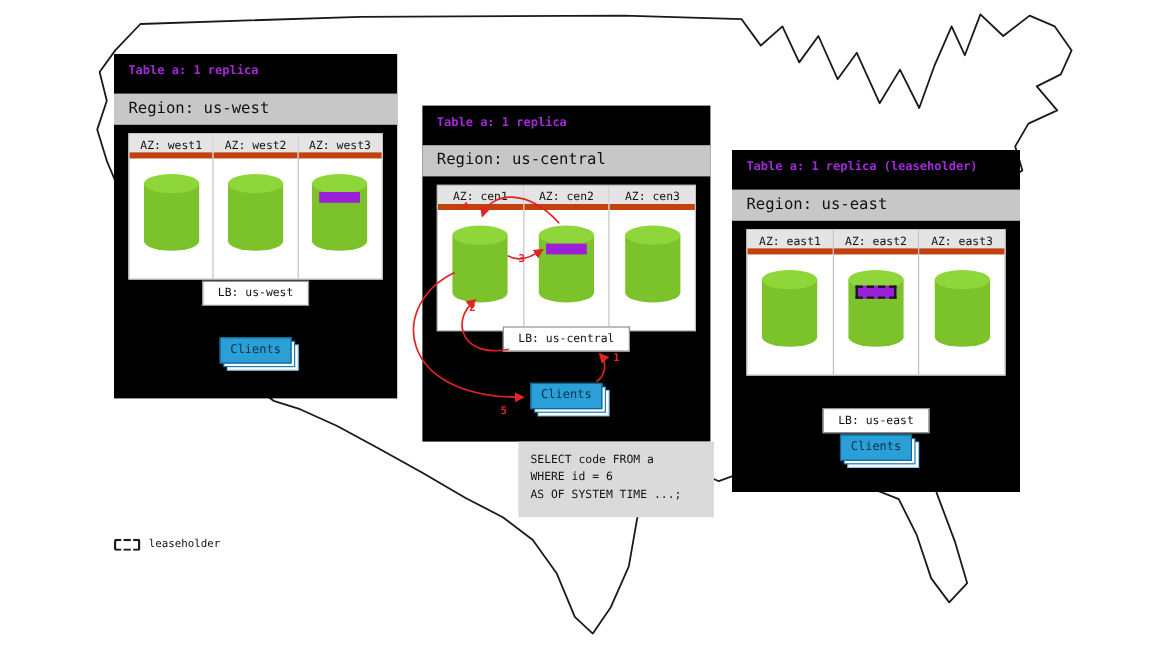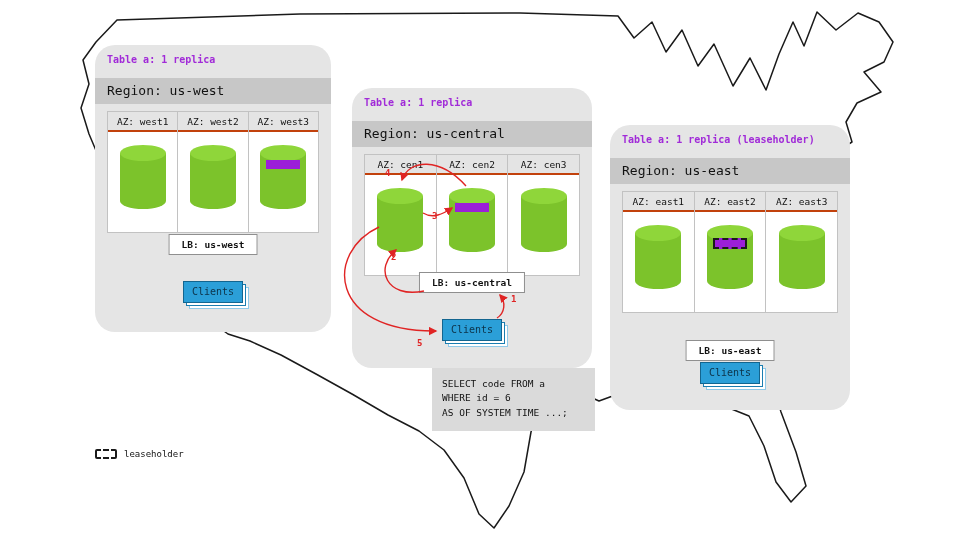--- a/index.html
+++ b/index.html
@@ -6,39 +6,39 @@
   body { margin: 0; background: #ffffff; }
   #stage {
     position: relative; width: 960px; height: 540px;
     background: #ffffff; overflow: hidden;
     font-family: "DejaVu Sans Mono", "Liberation Mono", monospace;
     color: #111;
   }
 
   .map-svg { position: absolute; left: 0; top: 0; z-index: 0; }
 
-  .region-panel { position: absolute; background: #e5e5e5; z-index: 2; border-radius: 20px; }
+  .region-panel { position: absolute; background: #000000; z-index: 2; }
   .table-label {
     position: absolute; left: 12px; top: 9px;
     font-size: 10px; font-weight: bold; color: #a12bd8; white-space: nowrap;
   }
   .region-band {
     position: absolute; left: 0; right: 0; top: 33px; height: 26px;
     background: #c7c7c7; font-size: 13px; line-height: 26px; padding-left: 12px;
     white-space: nowrap;
   }
   .az-container {
     position: absolute; left: 12px; right: 12px; top: 66px; height: 122px;
     background: #ffffff; border: 1px solid #c2c2c2; display: flex;
   }
   .az-col { flex: 1; display: flex; flex-direction: column; align-items: center; }
   .az-col + .az-col { border-left: 1px solid #c2c2c2; }
   .az-header {
     width: 100%; height: 20px; line-height: 20px; text-align: center;
-    background: #e4e4e4; border-bottom: 2px solid #c2410c; font-size: 9.5px;
+    background: #e4e4e4; border-bottom: 5px solid #c2410c; font-size: 9.5px;
     white-space: nowrap;
   }
   .cylinder { position: relative; width: 46px; height: 64px; margin-top: 13px; }
   .cyl-top {
     position: absolute; left: 0; top: 0; width: 46px; height: 16px;
     border-radius: 50%; background: #8fd63a; z-index: 1;
   }
   .cyl-body {
     position: absolute; left: 0; top: 8px; width: 46px; height: 56px;
     background: #7cc32b;
@@ -46,21 +46,21 @@
   }
   .replica-band {
     position: absolute; left: 50%; top: 15px; transform: translateX(-50%);
     width: 34px; height: 9px; background: #9b1fd8; z-index: 2;
   }
   .replica-band.leaseholder { border: 2px dashed #1a1a1a; height: 11px; top: 13px; }
 
   .lb-box {
     position: absolute; left: 50%; transform: translateX(-50%);
     background: #ffffff; border: 1px solid #8f8f8f;
-    font-size: 9.5px; padding: 4px 12px; white-space: nowrap; z-index: 3; font-weight: bold;
+    font-size: 9.5px; padding: 4px 12px; white-space: nowrap; z-index: 3;
   }
   .clients-box {
     position: absolute; left: 50%; transform: translateX(-50%);
     width: 60px; height: 22px; line-height: 20px; text-align: center;
     background: #2b9fd8; border: 1px solid #13658f; color: #0d3349;
     font-size: 10px; z-index: 3;
     box-shadow: 3px 3px 0 -1px #ffffff, 3px 3px 0 0 #1b7db0,
                 6px 6px 0 -1px #ffffff, 6px 6px 0 0 #8fc9e8;
   }
 

